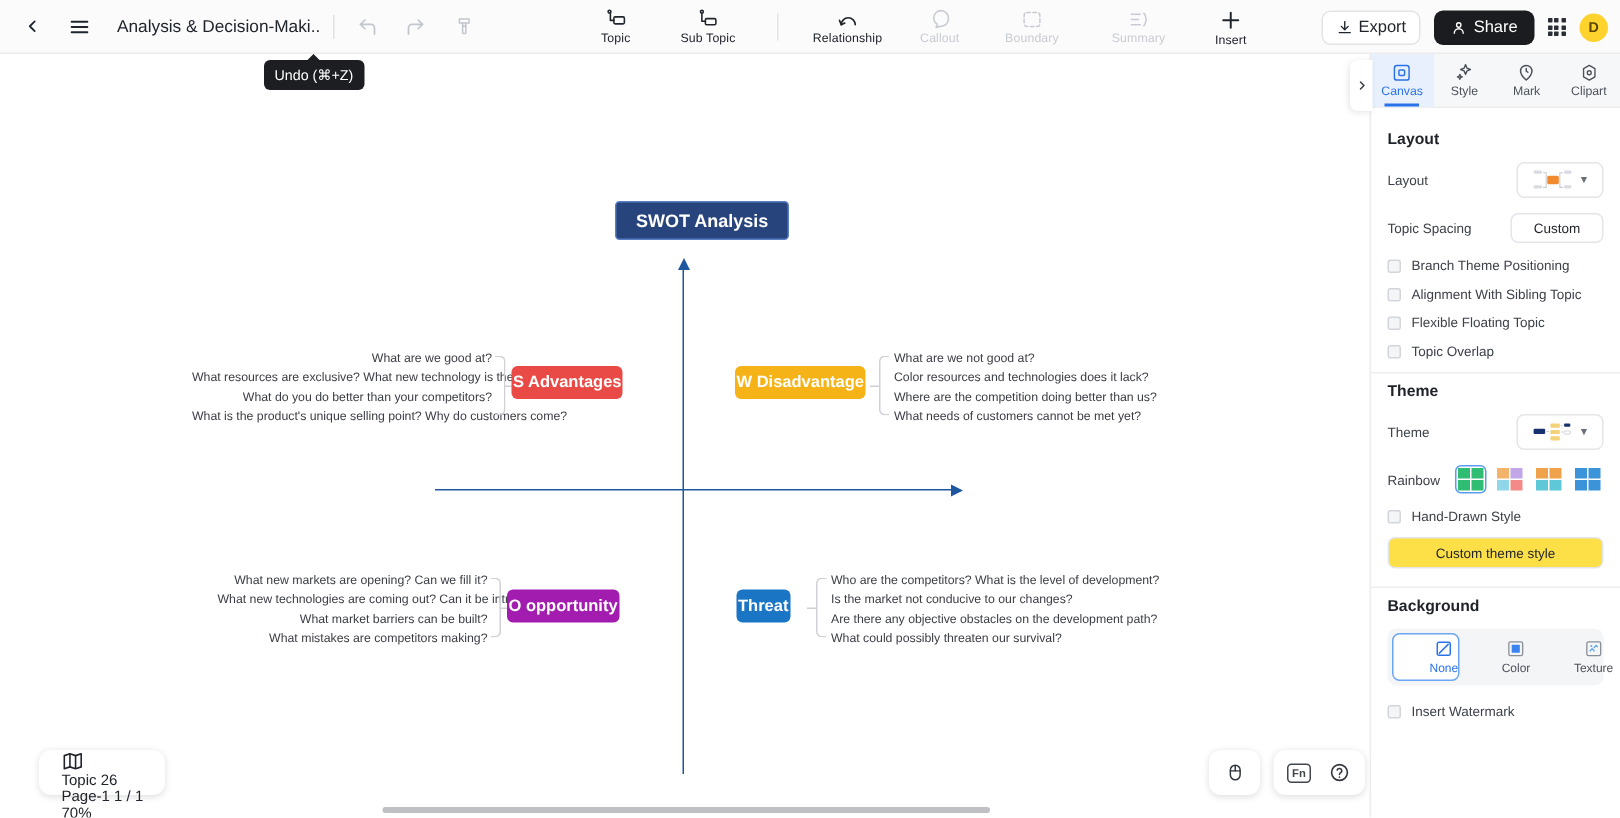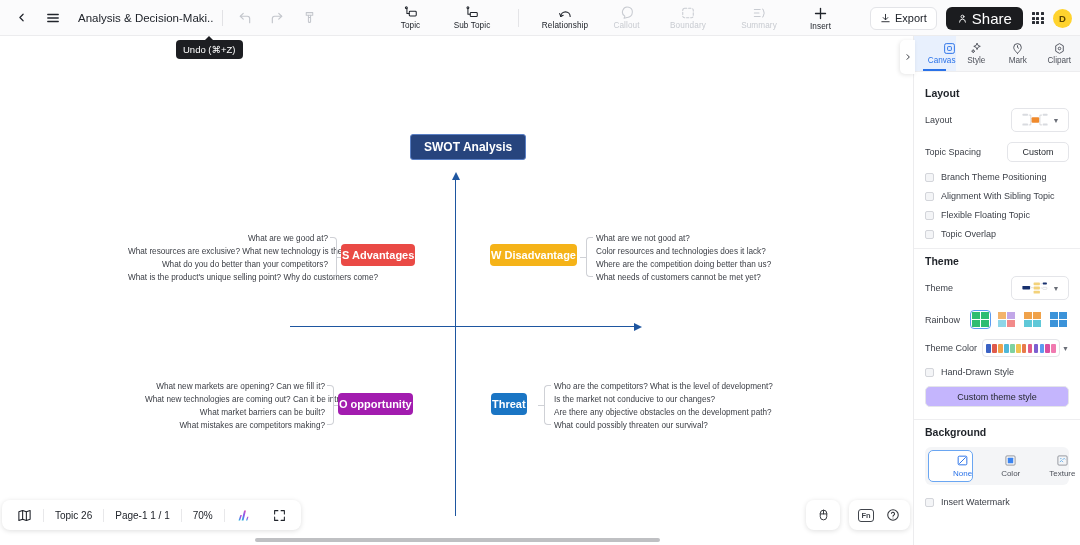--- a/index.html
+++ b/index.html
@@ -51,21 +51,21 @@
     display: flex; align-items: center; gap: 9px;
   }
   .btn-export {
     height: 23px; border: 1px solid #e3e4e8; border-radius: 6px; background: #fff;
     display: flex; align-items: center; gap: 4px; padding: 0 9px;
     font-size: 11px; color: #20242b; cursor: pointer;
   }
   .btn-share {
     height: 23px; border-radius: 6px; background: #1b1c1f; color: #fff;
     display: flex; align-items: center; gap: 4px; padding: 0 11px;
-    font-size: 15px; cursor: pointer;
+    font-size: 11px; cursor: pointer;
   }
   .grid-icon { display: grid; grid-template-columns: repeat(3,3px); gap: 1.6px; cursor: pointer; }
   .grid-icon i { width: 3px; height: 3px; background: #2b2e35; border-radius: .5px; display:block;}
   .avatar {
     width: 19px; height: 19px; border-radius: 50%; background: #ffd32e; color: #5c4500;
     font-size: 9.5px; font-weight: bold; display: flex; align-items: center; justify-content: center;
     cursor: pointer;
   }
 
   
@@ -151,23 +151,23 @@
   .lv-right { text-align: right; }
   .lv-left  { text-align: left; }
 
   .bracket { position: absolute; border: 1px solid #cfd1d6; width: 7px; }
   .br-r { border-left: none; border-radius: 0 4px 4px 0; }
   .br-l { border-right: none; border-radius: 4px 0 0 4px; }
   .stub { position: absolute; height: 1px; background: #cfd1d6; width: 6px; }
 
   
   .statusbar {
-    position: absolute; left: 2px; top: 500px; height: 30px;
+    position: absolute; left: 26px; top: 500px; height: 30px;
     background: #fff; border-radius: 8px; box-shadow: 0 1px 5px rgba(0,0,0,.13);
-    display: flex; align-items: center; padding: 0 4px;
+    display: flex; align-items: flex-start; padding: 0 4px; flex-direction: column;
   }
   .sb-item {
     font-size: 10px; color: #20242b; padding: 0 11px; height: 22px;
     display: flex; align-items: center; justify-content: center; cursor: pointer; gap: 4px;
   }
   .sb-sep { width: 1px; height: 13px; background: #e8e8ea; }
   .bottom-right {
     position: absolute; right: 170px; top: 500px; display: flex; gap: 9px; align-items: center;
   }
   .br-box {
@@ -193,21 +193,21 @@
     background: #fff; border-left: 1px solid #ececee;
   }
   .rp-tabs {
     display: flex; height: 36px; align-items: stretch; border-bottom: 1px solid #ededef;
     background: #f6f7f9;
   }
   .rp-tab {
     flex: 1; display: flex; flex-direction: column; align-items: center; justify-content: center;
     gap: 1px; font-size: 8.2px; color: #4d515a; cursor: pointer; position: relative;
   }
-  .rp-tab.active { color: #2a72e8; background: #e8f0fd; align-items: flex-end; }
+  .rp-tab.active { color: #2a72e8; background: #e8f0fd; }
   .rp-tab.active::after {
     content:""; position:absolute; bottom: 0; left: 22%; width: 56%; height: 2px; background: #2a72e8;
   }
   .rp-body { padding: 9px 11px 0 11px; }
   .sect-title { font-size: 10.5px; font-weight: bold; color: #1f2329; margin: 6px 0 9px; }
   .row { display: flex; align-items: center; justify-content: space-between; margin-bottom: 10px; }
   .row-label { font-size: 9px; color: #3d4149; }
   .sel-box {
     width: 58px; height: 24px; border: 1px solid #e4e5e9; border-radius: 5px; background: #fff;
     display: flex; align-items: center; justify-content: center; gap: 4px; cursor: pointer;
@@ -233,21 +233,21 @@
   .sw.sel { border-color: #5b9bf0; }
   .sw-inner { width: 100%; height: 100%; display: grid; grid-template-columns: 1fr 1fr; grid-template-rows: 1fr 1fr; gap: .8px; }
   .sw-inner i { display: block; }
 
   .tc-box {
     width: 78px; height: 18px; border: 1px solid #e4e5e9; border-radius: 4px; background: #fff;
     display: flex; align-items: center; padding: 0 3px; gap: 1.2px;
   }
   .tc-box i { width: 5px; height: 9px; display: block; border-radius: 1px; }
   .btn-wide {
-    width: 100%; height: 21px; border: 1px solid #e4e5e9; border-radius: 5px; background: #c4b5fd;
+    width: 100%; height: 21px; border: 1px solid #e4e5e9; border-radius: 5px; background: #fde047;
     font-size: 9px; color: #1f2329; display: flex; align-items: center; justify-content: center;
     cursor: pointer; margin-top: 3px;
   }
   .bg-row { display: flex; gap: 3px; background: #f4f5f7; border-radius: 6px; padding: 3px; }
   .bg-opt {
     flex: 1; height: 32px; border-radius: 5px; display: flex; flex-direction: column;
     align-items: center; justify-content: center; gap: 2px; font-size: 8px; color: #4d515a;
     cursor: pointer; border: 1.2px solid transparent; padding-left: 24px;
   }
   .bg-opt.sel { background: #fff; border-color: #6aa6f2; color: #2a72e8; }
@@ -651,40 +651,20 @@
               </div>
           </div>
           <div class="sw">
             <div class="sw-inner">
                 <i style="background:#3b93d9"></i>
                 <i style="background:#3b93d9"></i>
                 <i style="background:#3b93d9"></i>
                 <i style="background:#3b93d9"></i>
               </div>
           </div>
-        </div>
-      </div>
-      <div class="row">
-        <span class="row-label">Theme Color</span>
-        <div style="display:flex;align-items:center;gap:2px">
-          <div class="tc-box">
-            <i style="background:#3b62c4"></i>
-              <i style="background:#e05b4b"></i>
-              <i style="background:#f0a24a"></i>
-              <i style="background:#4fb8d8"></i>
-              <i style="background:#7ed2a0"></i>
-              <i style="background:#f0c350"></i>
-              <i style="background:#e87a4a"></i>
-              <i style="background:#e05b8a"></i>
-              <i style="background:#7d5fd0"></i>
-              <i style="background:#5b9bf0"></i>
-              <i style="background:#d94fa0"></i>
-              <i style="background:#f07ab0"></i>
-          </div>
-          <span class="chev">▼</span>
         </div>
       </div>
       <div class="cbrow">
         <span class="cb"></span>
         <span class="cb-label">Hand-Drawn Style</span>
       </div>
       <div class="btn-wide">Custom theme style</div>
       <div class="divider" style="margin-top:12px"></div>
 
       <div class="sect-title">Background</div>

